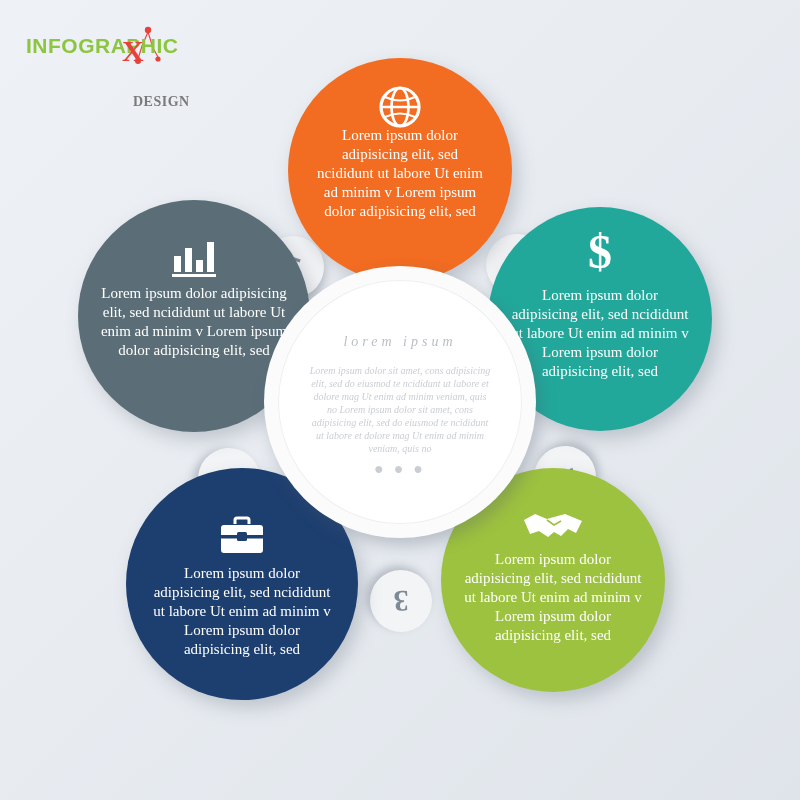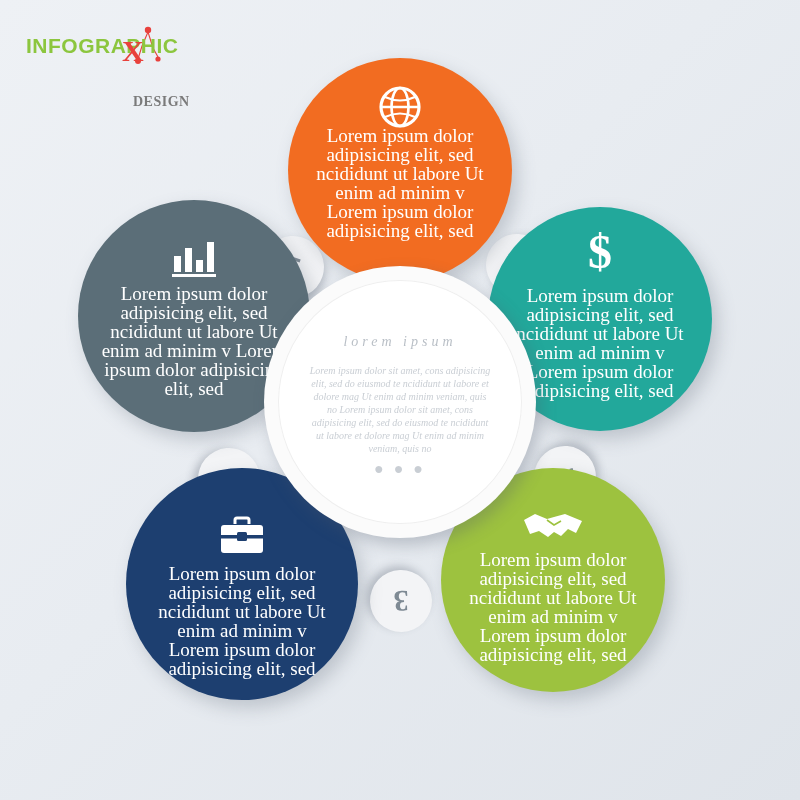--- a/index.html
+++ b/index.html
@@ -33,21 +33,21 @@
 
   
   .petal{
     position:absolute;border-radius:50%;
     box-shadow:6px 8px 18px rgba(90,100,115,0.28);
     color:#ffffff;
   }
   .petal .body{
     position:absolute;left:0;right:0;
     text-align:center;
-    font-size:19px;line-height:19px;
+    font-size:15px;line-height:19px;
     font-family:"Liberation Serif", serif;
   }
   .petal .ico{
     position:absolute;left:0;right:0;text-align:center;
   }
 
   #petal-1{width:224px;height:224px;left:288px;top:58px;background:#f26c21;}
   #petal-2{width:224px;height:224px;left:488px;top:207px;background:#22a89b;}
   #petal-3{width:224px;height:224px;left:441px;top:468px;background:#9dc23f;}
   #petal-4{width:232px;height:232px;left:126px;top:468px;background:#1d3f70;}

